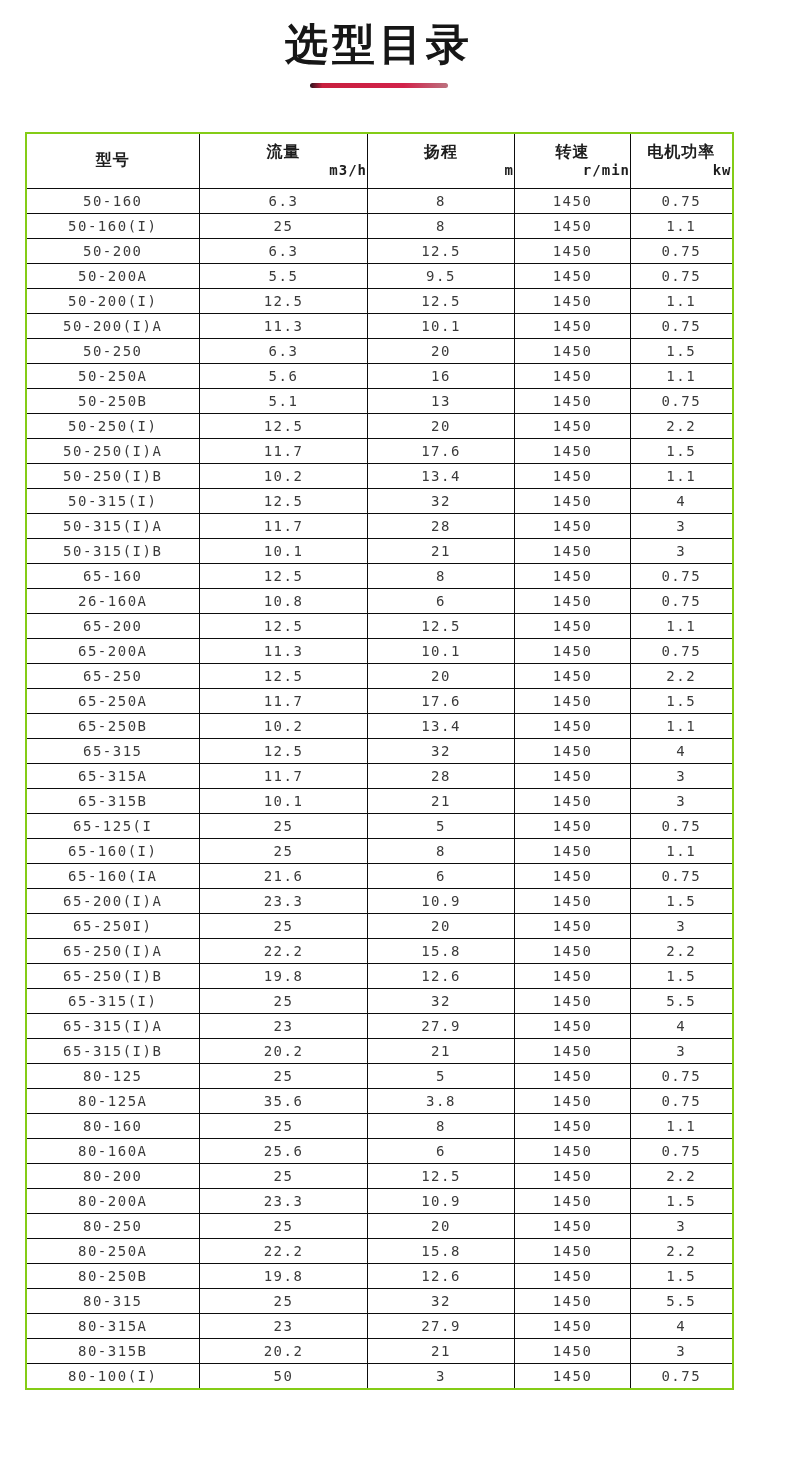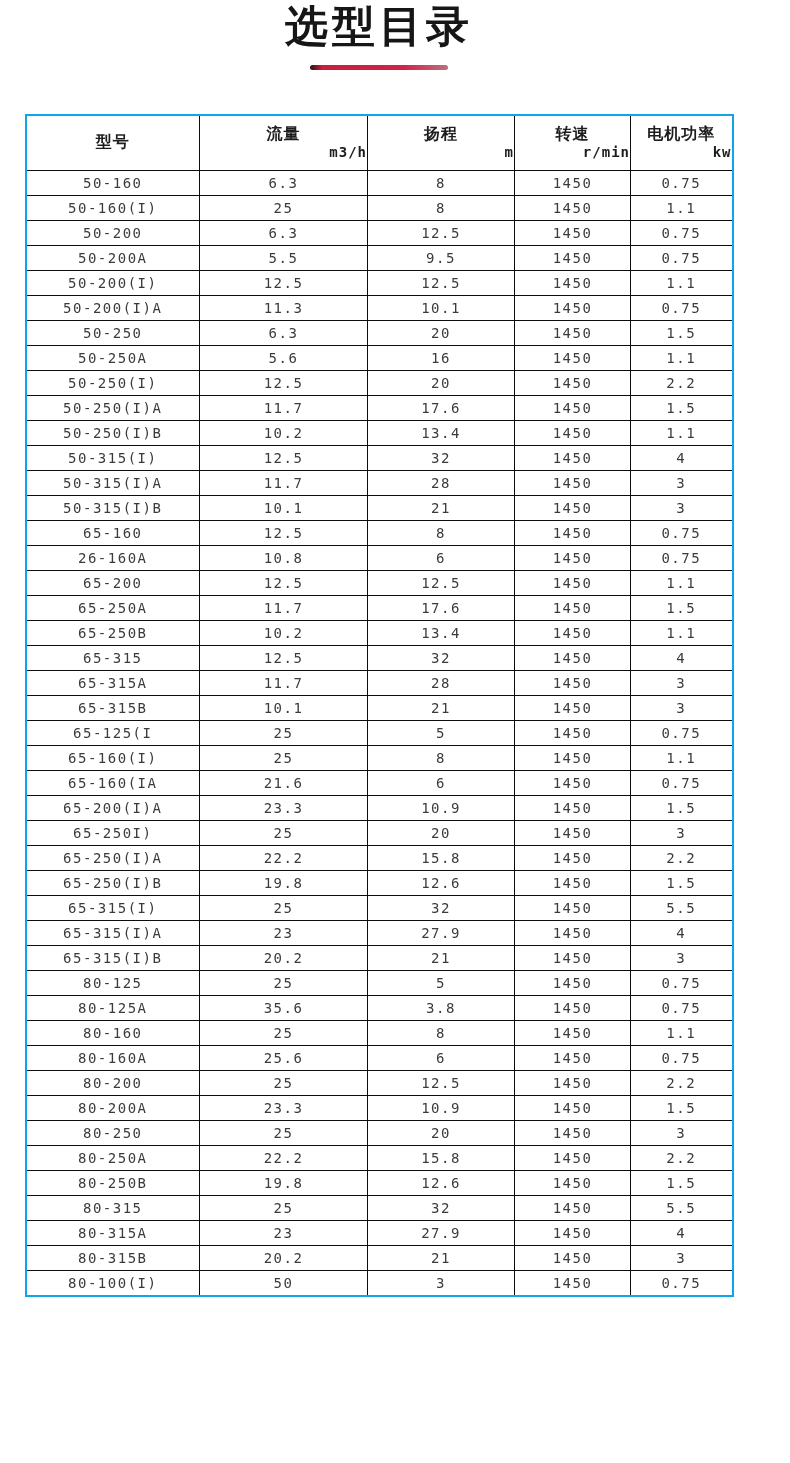--- a/index.html
+++ b/index.html
@@ -8,20 +8,21 @@
     background: #ffffff;
     width: 790px;
     height: 1463px;
     overflow: hidden;
     font-family: "DejaVu Sans", "Liberation Sans", sans-serif;
   }
   .page {
     width: 758px;
     height: 1463px;
     box-sizing: border-box;
+    padding-top: 18px;
   }
   .title {
     margin: 0;
     text-align: center;
     font-size: 43px;
     font-weight: bold;
     color: #161616;
     letter-spacing: 4px;
     line-height: 1.25;
   }
@@ -30,21 +31,21 @@
     height: 5px;
     margin: 11px auto 0 auto;
     border-radius: 3px;
     background: linear-gradient(90deg, #2a121c 0%, #c81f3e 9%, #d2224a 68%, #bb717e 100%);
   }
   table.catalog {
     width: 707px;
     margin: 44px auto 10px auto;
     border-collapse: collapse;
     table-layout: fixed;
-    border: 2px solid #0ea5e9;
+    border: 2px solid #84cc16;
   }
   col.c-model { width: 174px; }
   col.c-flow  { width: 168px; }
   col.c-head  { width: 147px; }
   col.c-speed { width: 116px; }
   col.c-power { width: 102px; }
   .catalog th, .catalog td {
     border: 1px solid #0d0d0d;
     text-align: center;
     vertical-align: middle;
@@ -169,20 +170,27 @@
           <td>1.5</td>
         </tr>
         <tr>
           <td>50-250A</td>
           <td>5.6</td>
           <td>16</td>
           <td>1450</td>
           <td>1.1</td>
         </tr>
         <tr>
+          <td>50-250B</td>
+          <td>5.1</td>
+          <td>13</td>
+          <td>1450</td>
+          <td>0.75</td>
+        </tr>
+        <tr>
           <td>50-250(I)</td>
           <td>12.5</td>
           <td>20</td>
           <td>1450</td>
           <td>2.2</td>
         </tr>
         <tr>
           <td>50-250(I)A</td>
           <td>11.7</td>
           <td>17.6</td>
@@ -230,20 +238,34 @@
           <td>6</td>
           <td>1450</td>
           <td>0.75</td>
         </tr>
         <tr>
           <td>65-200</td>
           <td>12.5</td>
           <td>12.5</td>
           <td>1450</td>
           <td>1.1</td>
+        </tr>
+        <tr>
+          <td>65-200A</td>
+          <td>11.3</td>
+          <td>10.1</td>
+          <td>1450</td>
+          <td>0.75</td>
+        </tr>
+        <tr>
+          <td>65-250</td>
+          <td>12.5</td>
+          <td>20</td>
+          <td>1450</td>
+          <td>2.2</td>
         </tr>
         <tr>
           <td>65-250A</td>
           <td>11.7</td>
           <td>17.6</td>
           <td>1450</td>
           <td>1.5</td>
         </tr>
         <tr>
           <td>65-250B</td>

